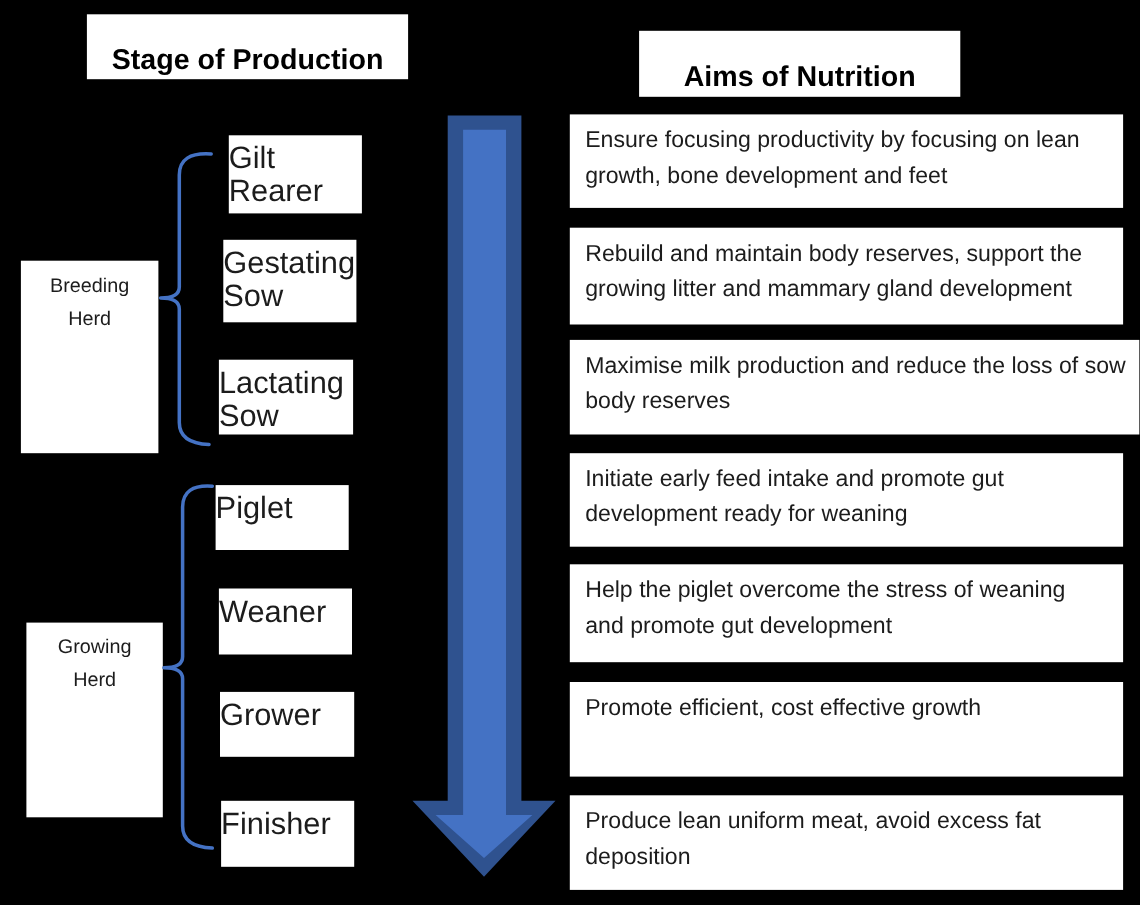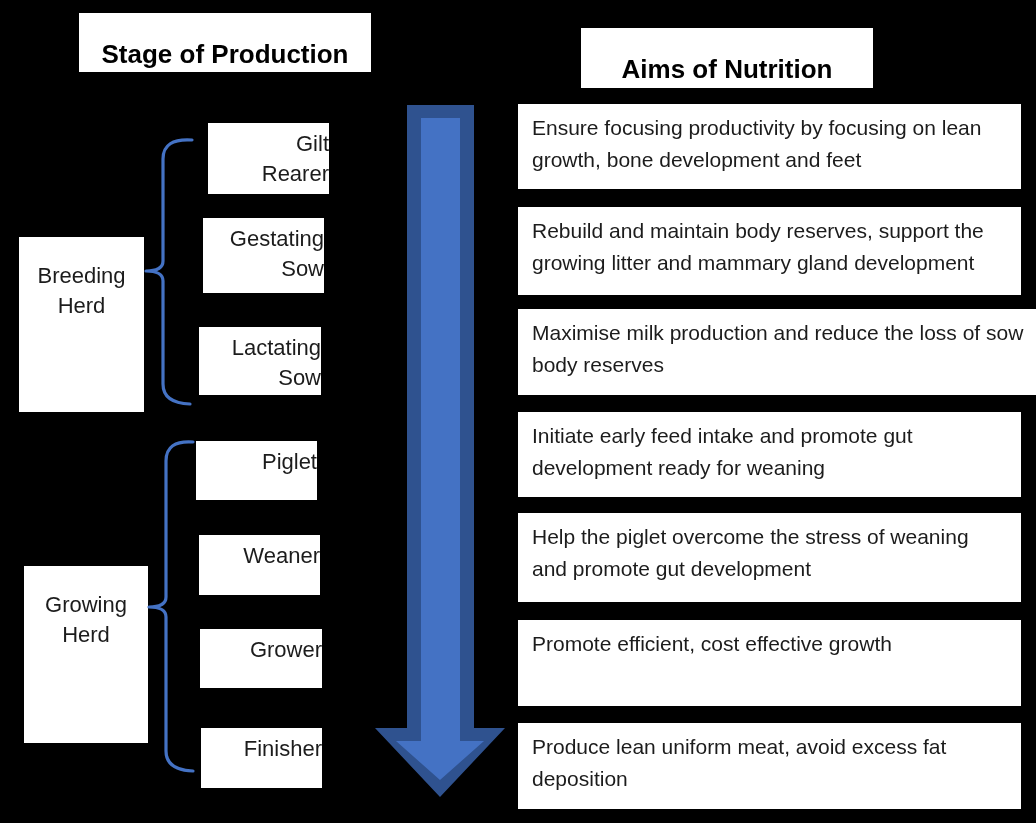--- a/index.html
+++ b/index.html
@@ -23,31 +23,31 @@
   }
   .header {
     text-align: center;
     font-weight: 700;
     font-size: 26px;
     line-height: 36px;
     padding-top: 23px;
     color: #000000;
   }
   .stage {
-    text-align: right;
-    font-size: 22px;
+    text-align: left;
+    font-size: 28px;
     line-height: 30px;
     padding-top: 6px;
     white-space: pre-line;
   }
   .herd {
     text-align: center;
-    font-size: 22px;
+    font-size: 18px;
     line-height: 30px;
-    padding-top: 24px;
+    padding-top: 7px;
     white-space: pre-line;
   }
   .aim {
     text-align: left;
     font-size: 21px;
     line-height: 32px;
     padding: 8px 18px 0 14px;
   }
   svg.overlay {
     position: absolute;

